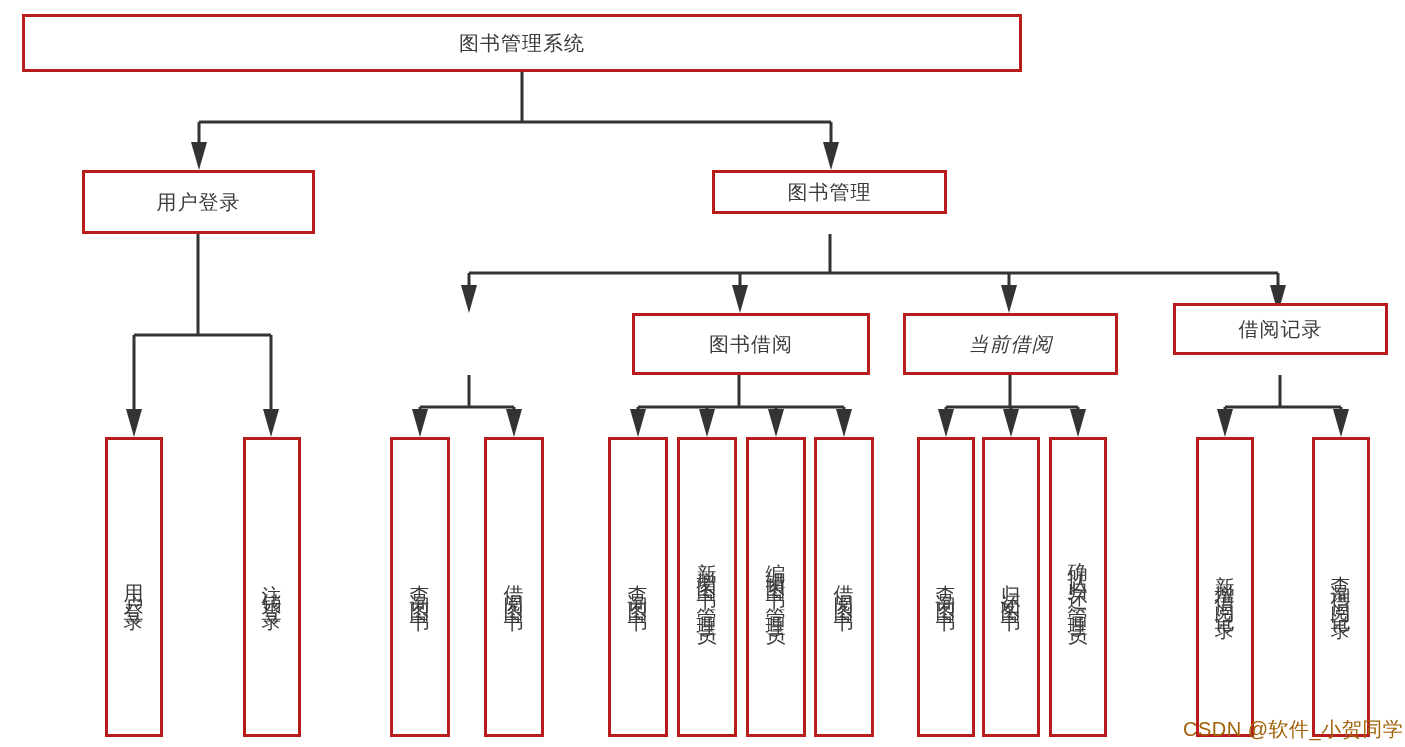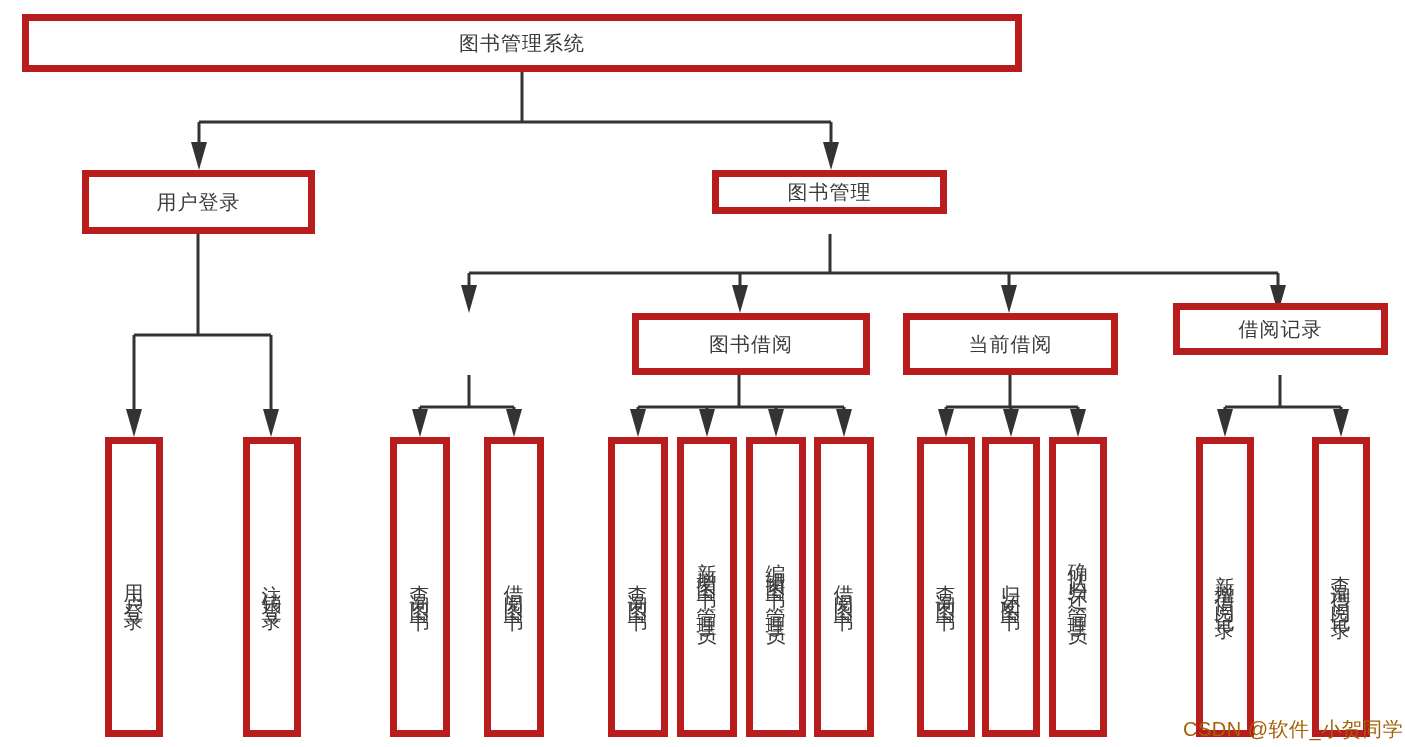--- a/index.html
+++ b/index.html
@@ -19,21 +19,21 @@
   .connectors {
     position: absolute;
     left: 0;
     top: 0;
     width: 1405px;
     height: 747px;
   }
   .node {
     position: absolute;
     box-sizing: border-box;
-    border: 7px solid #b91c1c;
+    border: 3px solid #b91c1c;
     background: #ffffff;
     display: flex;
     align-items: center;
     justify-content: center;
     font-size: 20px;
     letter-spacing: 1px;
     color: #3a3a3a;
     z-index: 2;
   }
   .leaf {
@@ -105,21 +105,21 @@
       <polygon points="1341,437 1333,409 1349,409"></polygon>
     </g>
   </svg>
 
   <div class="node" style="left:22px; top:14px; width:1000px; height:58px;">图书管理系统</div>
 
   <div class="node" style="left:82px; top:170px; width:233px; height:64px;">用户登录</div>
   <div class="node" style="left:712px; top:170px; width:235px; height:44px;">图书管理</div>
 
   <div class="node" style="left:632px; top:313px; width:238px; height:62px;">图书借阅</div>
-  <div class="node" style="left:903px; top:313px; width:215px; height:62px;">当前借阅</div>
+  <div class="node" style="left:903px; top:313px; width:215px; height:62px;font-style:italic;">当前借阅</div>
   <div class="node" style="left:1173px; top:303px; width:215px; height:52px;">借阅记录</div>
 
   <div class="node leaf" style="left:105px; top:437px; width:58px; height:300px;">用户登录</div>
   <div class="node leaf" style="left:243px; top:437px; width:58px; height:300px;">注销登录</div>
 
   <div class="node leaf" style="left:390px; top:437px; width:60px; height:300px;">查询图书</div>
   <div class="node leaf" style="left:484px; top:437px; width:60px; height:300px;">借阅图书</div>
 
   <div class="node leaf" style="left:608px; top:437px; width:60px; height:300px;">查询图书</div>
   <div class="node leaf" style="left:677px; top:437px; width:60px; height:300px;">新增图书（管理员）</div>

